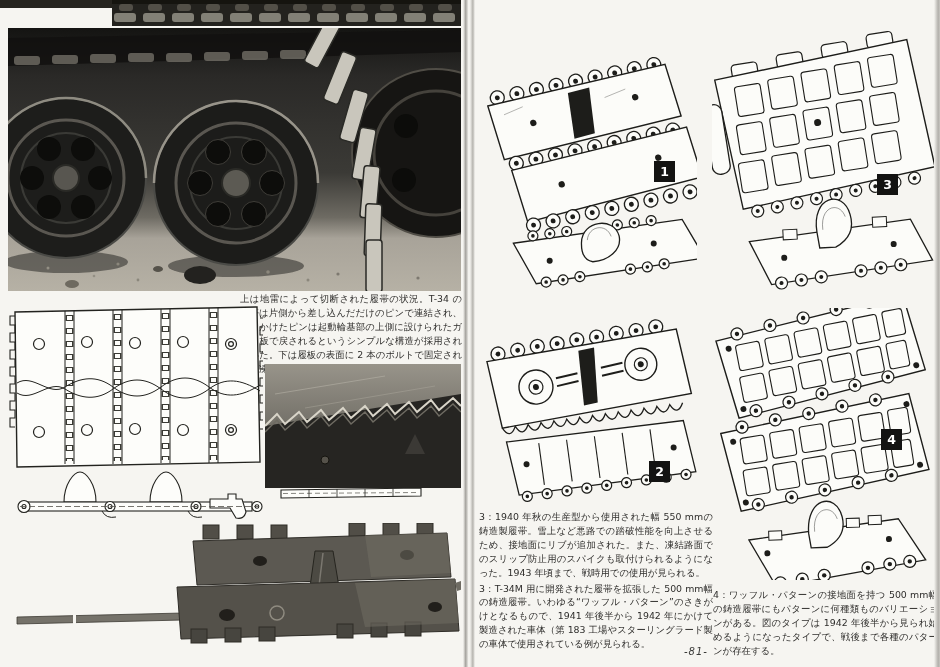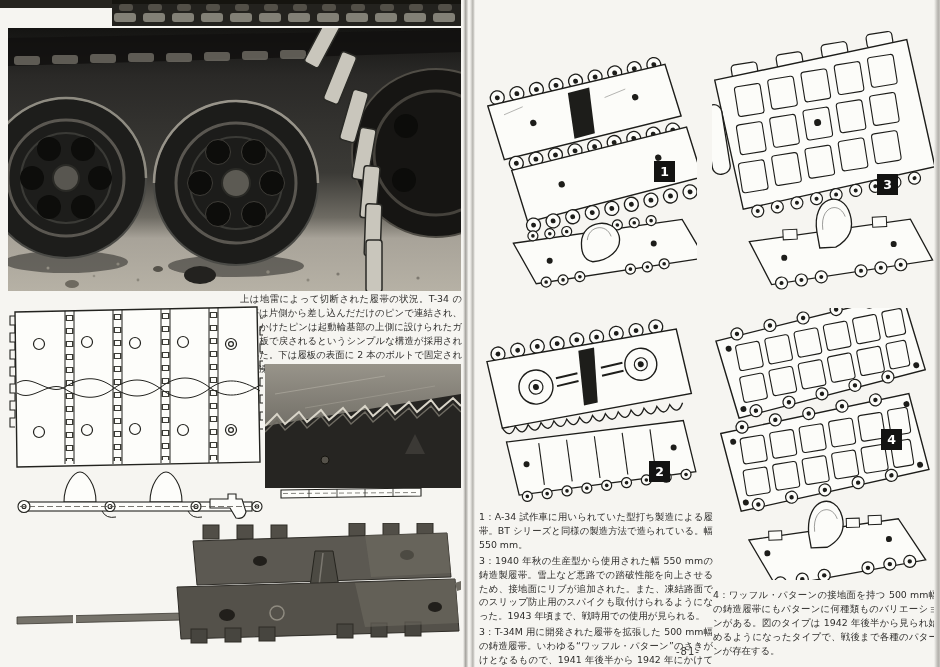--- a/index.html
+++ b/index.html
@@ -526,28 +526,27 @@
         <use href="#k4" x="160" y="53"></use>
       <circle cx="18" cy="40" r="3" fill="#1d1d1a"></circle>
         <circle cx="140" cy="30" r="3" fill="#1d1d1a"></circle>
     </g>
   </svg>
   <div class="abs badge" style="left:409px;top:429px;">
     <span>4</span>
   </div>
 
   <div class="abs cap" style="left:7px;top:510px;width:234px;">
-    <p>1：A-34 試作車に用いられていた型打ち製造による履帯。BT シリーズと同様の製造方法で造られている。幅 550 mm。</p>
     <p>3：1940 年秋の生産型から使用された幅 550 mmの鋳造製履帯。雪上など悪路での踏破性能を向上させるため、接地面にリブが追加された。また、凍結路面でのスリップ防止用のスパイクも取付けられるようになった。1943 年頃まで、戦時用での使用が見られる。</p>
     <p>3：T-34M 用に開発された履帯を拡張した 500 mm幅の鋳造履帯。いわゆる“ワッフル・パターン”のさきがけとなるもので、1941 年後半から 1942 年にかけて製造された車体（第 183 工場やスターリングラード製の車体で使用されている例が見られる。</p>
   </div>
 
   <div class="abs cap" style="left:241px;top:588px;width:225px;">
     <p>4：ワッフル・パターンの接地面を持つ 500 mm幅の鋳造履帯にもパターンに何種類ものバリエーションがある。図のタイプは 1942 年後半から見られ始めるようになったタイプで、戦後まで各種のパターンが存在する。</p>
   </div>
 
-  <div class="abs pnum" style="left:8px;top:646px;width:416px;">
+  <div class="abs pnum" style="left:16px;top:646px;width:416px;font-style:italic;">
     <span>-81-</span>
   </div>
 </div>
 
 <div class="abs" style="left:934px;top:0;width:6px;height:667px;
             background:linear-gradient(90deg,#f6f5f1,#b2b0ab 70%,#c8c6c1);"></div>
 
 </body></html>

